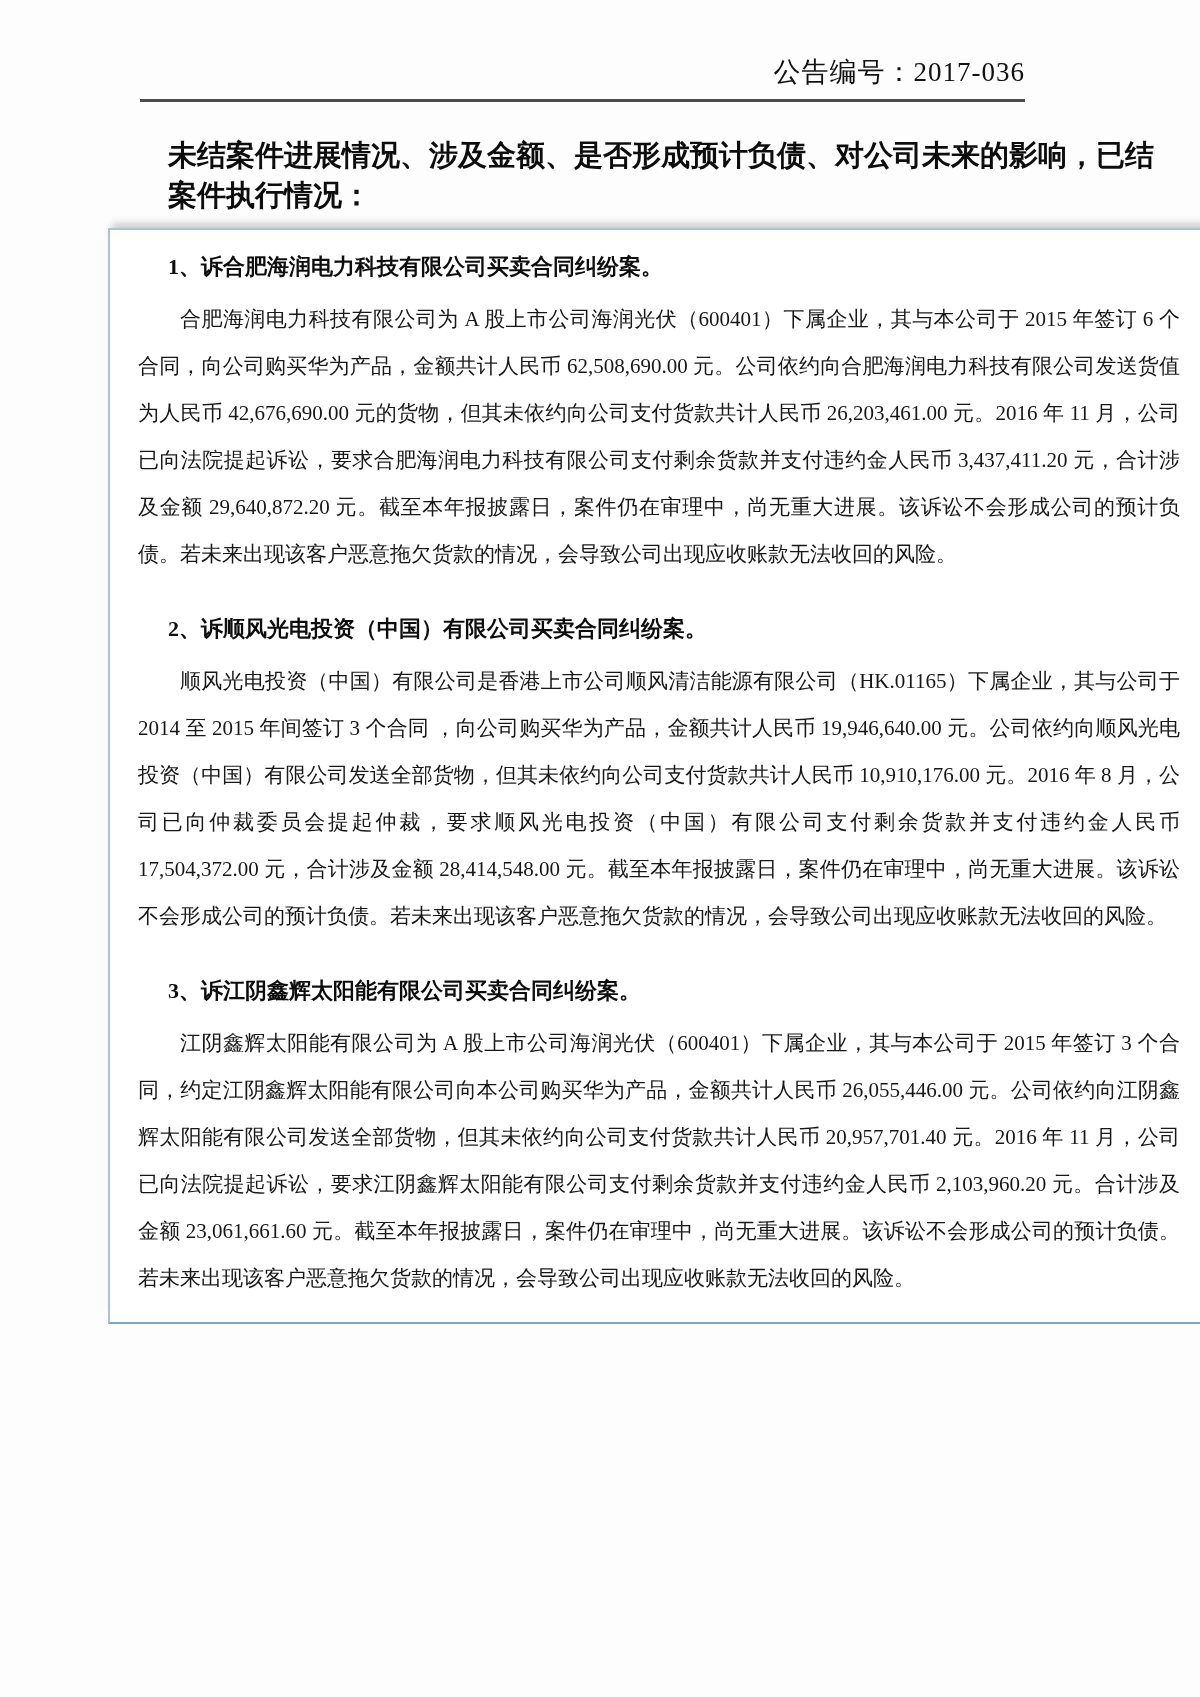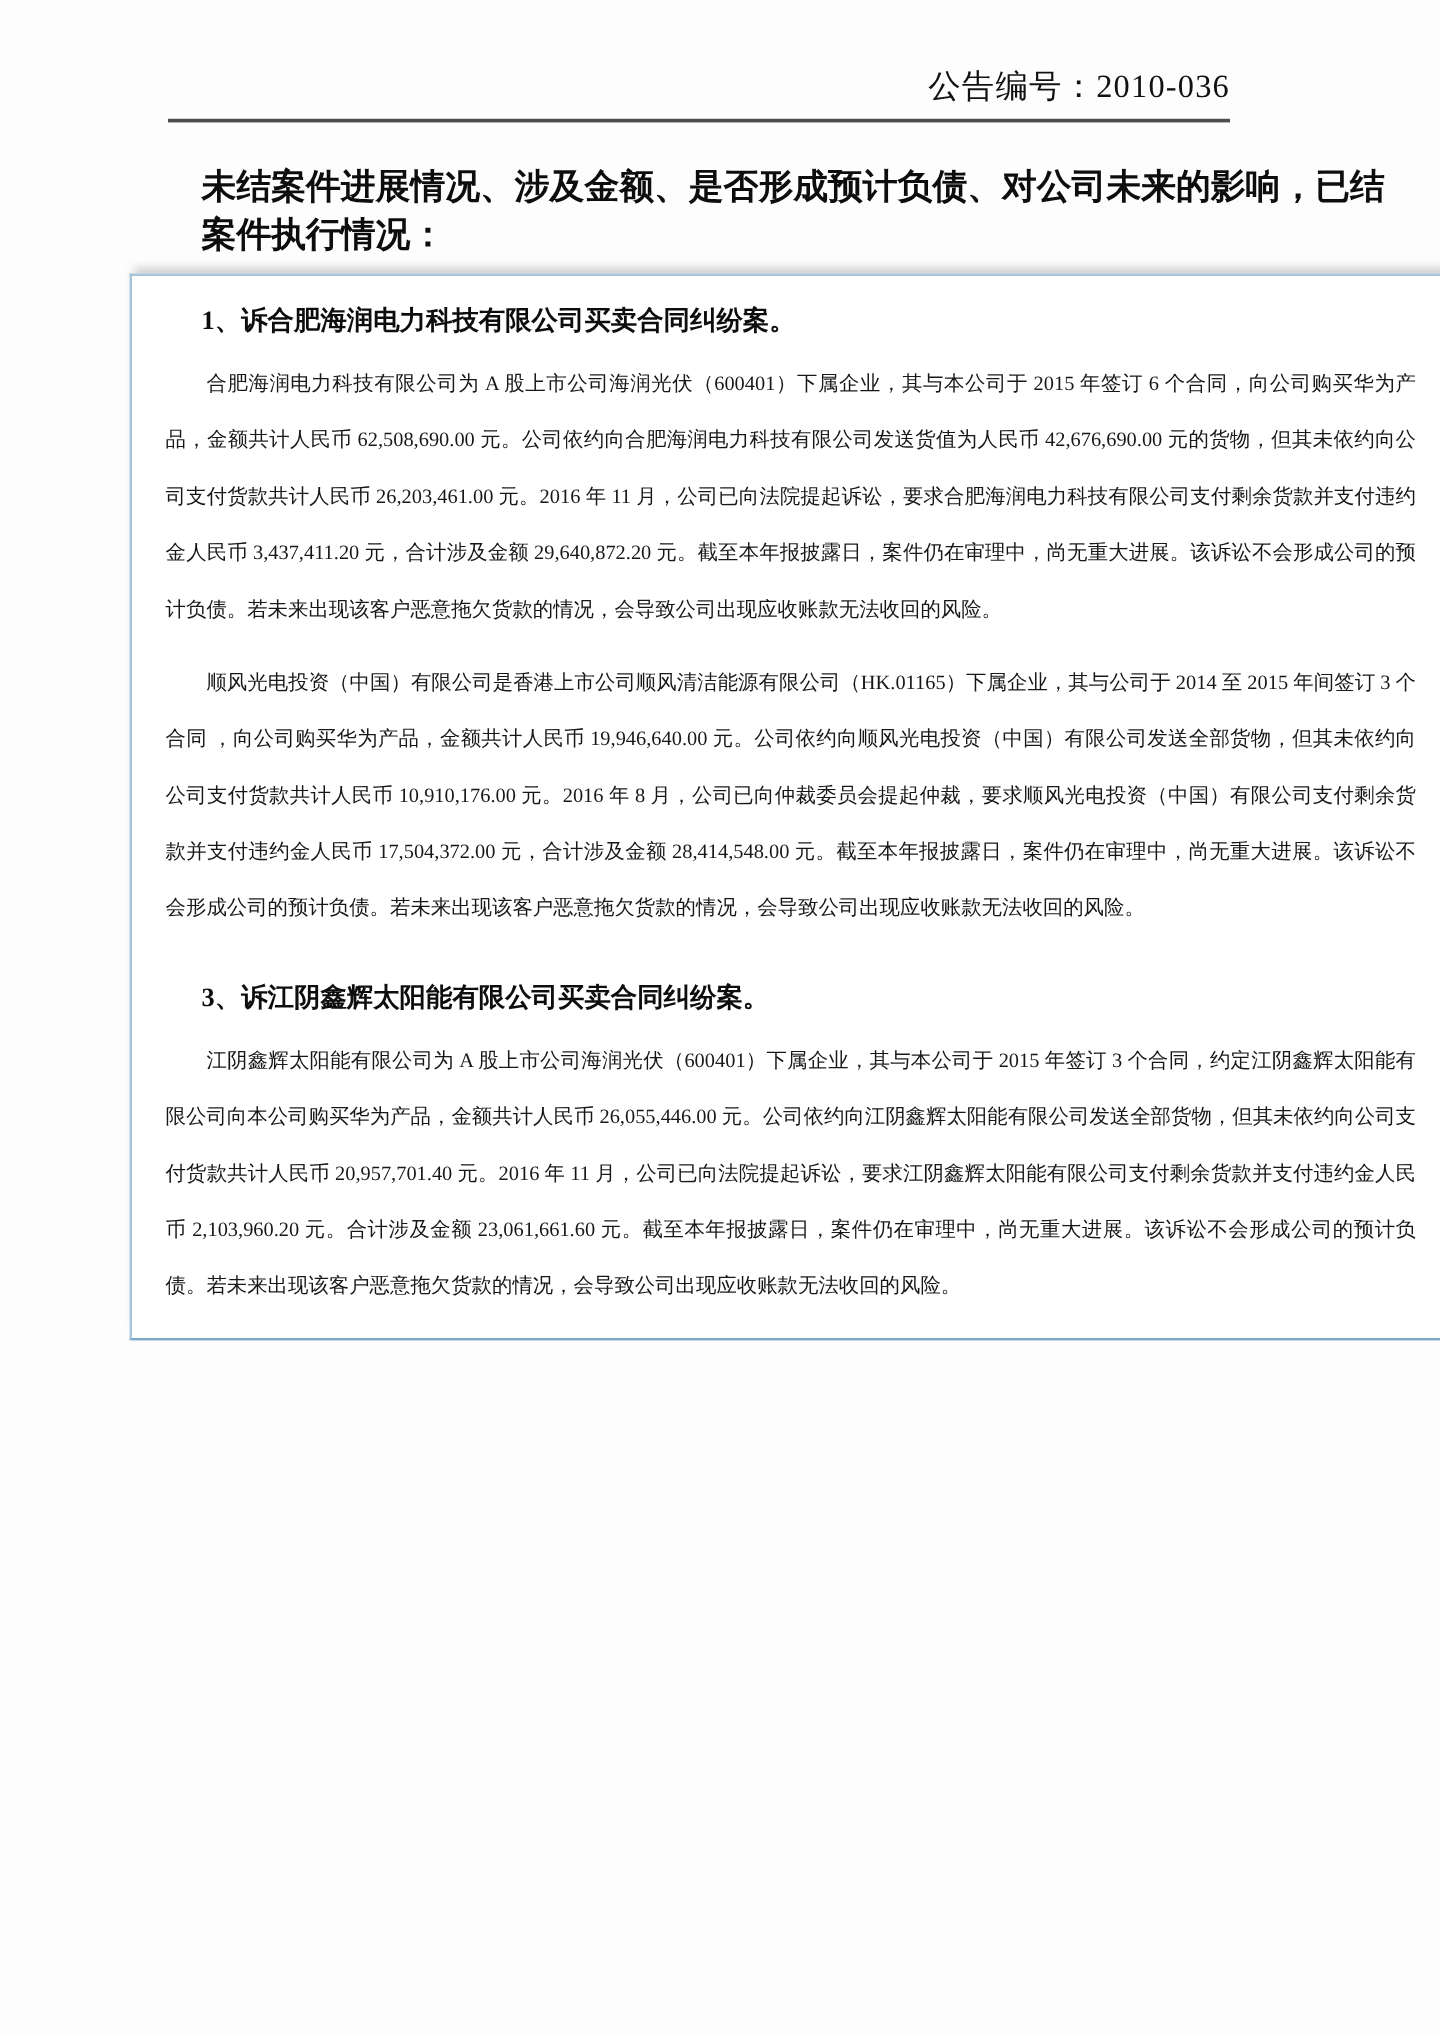--- a/index.html
+++ b/index.html
@@ -43,46 +43,47 @@
   .case-title {
     font-weight: bold;
     font-size: 22px;
     margin: 36px 0 0 30px;
     color: #0d0d0d;
   }
   .case-section:first-child .case-title {
     margin-top: 16px;
   }
   .case-body {
-    font-size: 17px;
+    font-size: 21px;
     line-height: 47px;
     text-align: justify;
     text-indent: 2em;
     margin: 14px 0 0 0;
     color: #171717;
   }
   .case-body:empty {
     margin: 0;
   }
 </style>
 </head>
 <body>
 
-<div class="doc-header">公告编号：2010-036</div>
+<div class="doc-header">公告编号：2017-036</div>
 
 <div class="intro-line">未结案件进展情况、涉及金额、是否形成预计负债、对公司未来的影响，已结案件执行情况：</div>
 
 <div class="case-box">
 
   <div class="case-section">
     <div class="case-title">1、诉合肥海润电力科技有限公司买卖合同纠纷案。</div>
     <p class="case-body">合肥海润电力科技有限公司为 A 股上市公司海润光伏（600401）下属企业，其与本公司于 2015 年签订 6 个合同，向公司购买华为产品，金额共计人民币 62,508,690.00 元。公司依约向合肥海润电力科技有限公司发送货值为人民币 42,676,690.00 元的货物，但其未依约向公司支付货款共计人民币 26,203,461.00 元。2016 年 11 月，公司已向法院提起诉讼，要求合肥海润电力科技有限公司支付剩余货款并支付违约金人民币 3,437,411.20 元，合计涉及金额 29,640,872.20 元。截至本年报披露日，案件仍在审理中，尚无重大进展。该诉讼不会形成公司的预计负债。若未来出现该客户恶意拖欠货款的情况，会导致公司出现应收账款无法收回的风险。</p>
   </div>
 
   <div class="case-section">
+    <div class="case-title">2、诉顺风光电投资（中国）有限公司买卖合同纠纷案。</div>
     <p class="case-body">顺风光电投资（中国）有限公司是香港上市公司顺风清洁能源有限公司（HK.01165）下属企业，其与公司于 2014 至 2015 年间签订 3 个合同 ，向公司购买华为产品，金额共计人民币 19,946,640.00 元。公司依约向顺风光电投资（中国）有限公司发送全部货物，但其未依约向公司支付货款共计人民币 10,910,176.00 元。2016 年 8 月，公司已向仲裁委员会提起仲裁，要求顺风光电投资（中国）有限公司支付剩余货款并支付违约金人民币 17,504,372.00 元，合计涉及金额 28,414,548.00 元。截至本年报披露日，案件仍在审理中，尚无重大进展。该诉讼不会形成公司的预计负债。若未来出现该客户恶意拖欠货款的情况，会导致公司出现应收账款无法收回的风险。</p>
   </div>
 
   <div class="case-section">
     <div class="case-title">3、诉江阴鑫辉太阳能有限公司买卖合同纠纷案。</div>
     <p class="case-body">江阴鑫辉太阳能有限公司为 A 股上市公司海润光伏（600401）下属企业，其与本公司于 2015 年签订 3 个合同，约定江阴鑫辉太阳能有限公司向本公司购买华为产品，金额共计人民币 26,055,446.00 元。公司依约向江阴鑫辉太阳能有限公司发送全部货物，但其未依约向公司支付货款共计人民币 20,957,701.40 元。2016 年 11 月，公司已向法院提起诉讼，要求江阴鑫辉太阳能有限公司支付剩余货款并支付违约金人民币 2,103,960.20 元。合计涉及金额 23,061,661.60 元。截至本年报披露日，案件仍在审理中，尚无重大进展。该诉讼不会形成公司的预计负债。若未来出现该客户恶意拖欠货款的情况，会导致公司出现应收账款无法收回的风险。</p>
   </div>
 
 
 </div>

